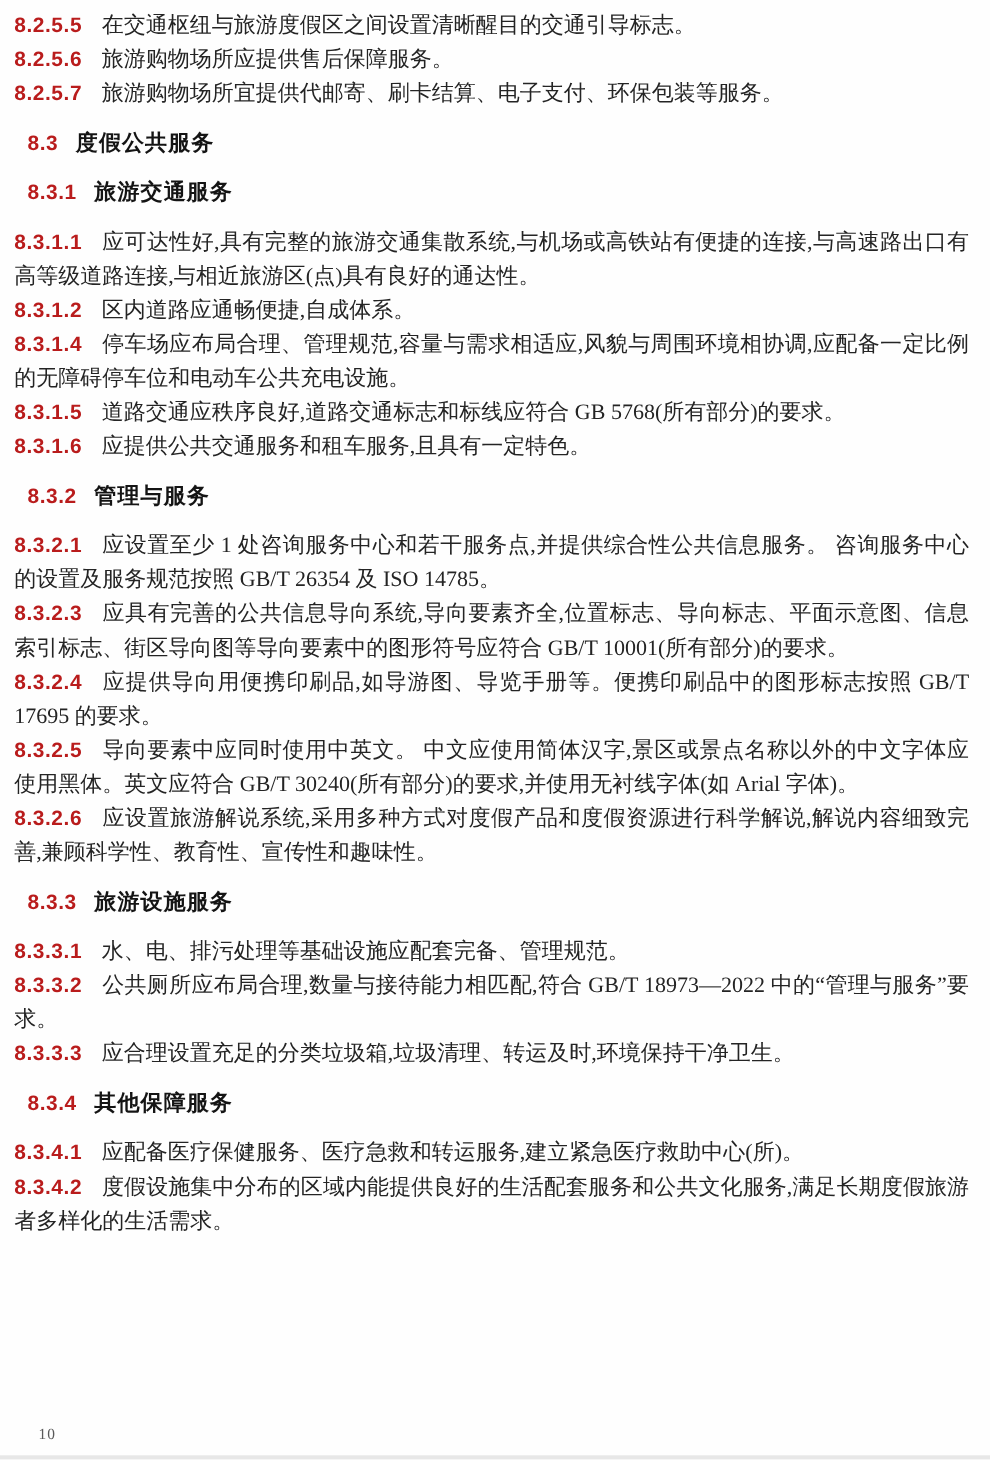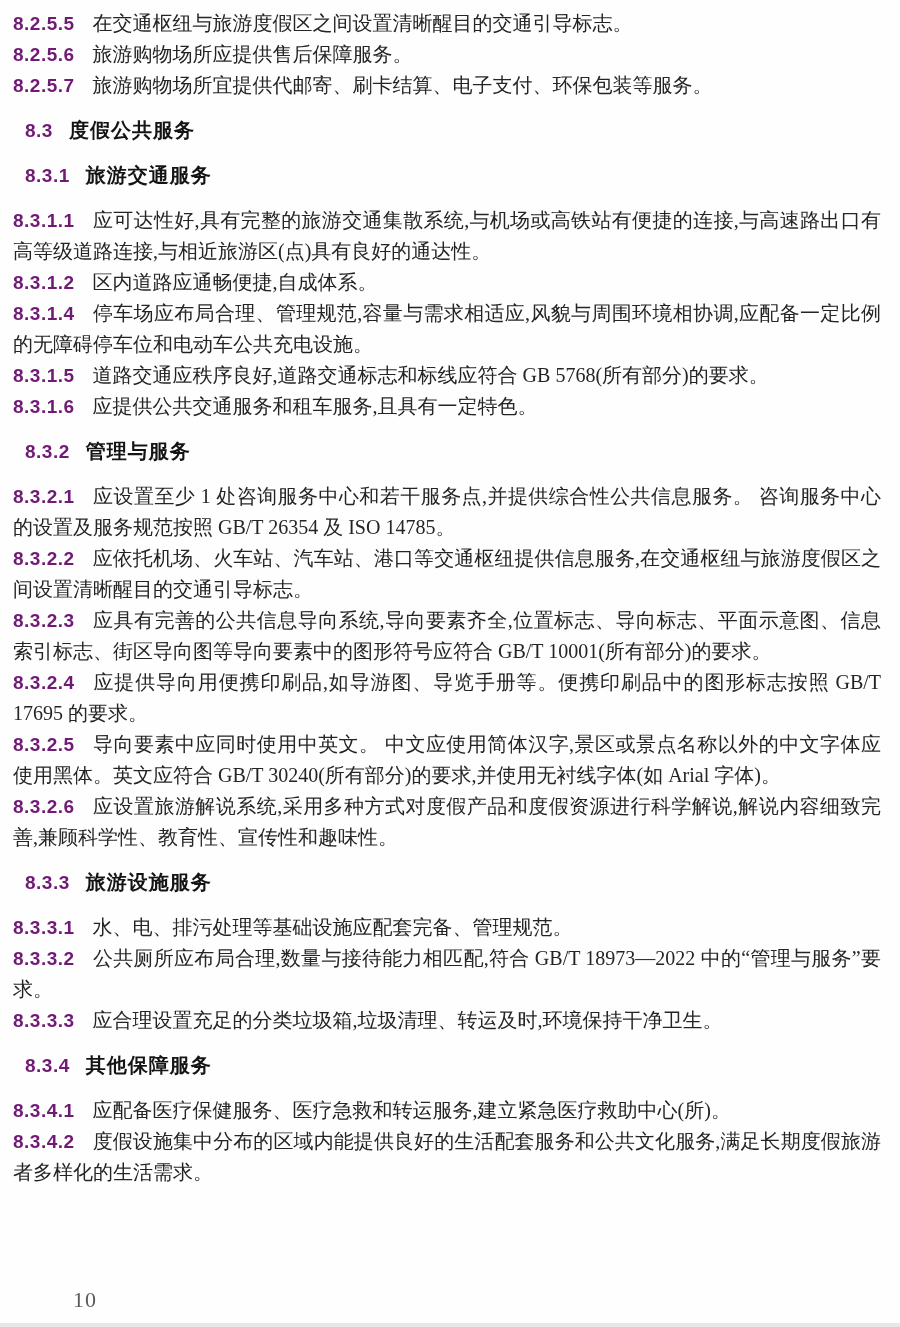--- a/index.html
+++ b/index.html
@@ -20,46 +20,45 @@
     text-align:justify;
     text-align-last:left;
     color:#242424;
   }
   .num{
     font-family:"Liberation Sans","DejaVu Sans",sans-serif;
     font-weight:700;
     font-size:19px;
     letter-spacing:0.5px;
     margin-right:18px;
-    color:#701a75;
+    color:#b91c1c;
     white-space:nowrap;
   }
   h2.heading{
     margin:14px 12px;
     font-size:20px;
     line-height:31px;
     font-weight:700;
     font-family:"Liberation Sans","DejaVu Sans",sans-serif;
     letter-spacing:1px;
     color:#141414;
   }
   h2.heading .num{
     margin-right:16px;
     letter-spacing:0.5px;
     font-size:19px;
   }
   .pagenum{
     position:absolute;
     left:35px;
     bottom:14px;
-    font-size:22px;
+    font-size:14px;
     font-family:"Liberation Serif","DejaVu Serif",serif;
     color:#5a5a5a;
     letter-spacing:1px;
-    margin-left:38px;
   }
   .bottom-strip{
     position:absolute;
     left:0;right:0;bottom:0;
     height:4px;
     background:#e7e7e7;
   }
 </style>
 </head>
 <body>
@@ -76,21 +75,20 @@
 
   <p class="clause"><span class="num">8.3.1.1</span><span>应可达性好,具有完整的旅游交通集散系统,与机场或高铁站有便捷的连接,与高速路出口有高等级道路连接,与相近旅游区(点)具有良好的通达性。</span></p>
   <p class="clause"><span class="num">8.3.1.2</span><span>区内道路应通畅便捷,自成体系。</span></p>
   <p class="clause"><span class="num">8.3.1.4</span><span>停车场应布局合理、管理规范,容量与需求相适应,风貌与周围环境相协调,应配备一定比例的无障碍停车位和电动车公共充电设施。</span></p>
   <p class="clause"><span class="num">8.3.1.5</span><span>道路交通应秩序良好,道路交通标志和标线应符合 GB 5768(所有部分)的要求。</span></p>
   <p class="clause"><span class="num">8.3.1.6</span><span>应提供公共交通服务和租车服务,且具有一定特色。</span></p>
 
   <h2 class="heading"><span class="num">8.3.2</span><span>管理与服务</span></h2>
 
   <p class="clause"><span class="num">8.3.2.1</span><span>应设置至少 1 处咨询服务中心和若干服务点,并提供综合性公共信息服务。 咨询服务中心的设置及服务规范按照 GB/T 26354 及 ISO 14785。</span></p>
-  <p class="clause"><span class="num">8.3.2.2</span><span>应依托机场、火车站、汽车站、港口等交通枢纽提供信息服务,在交通枢纽与旅游度假区之间设置清晰醒目的交通引导标志。</span></p>
   <p class="clause"><span class="num">8.3.2.3</span><span>应具有完善的公共信息导向系统,导向要素齐全,位置标志、导向标志、平面示意图、信息索引标志、街区导向图等导向要素中的图形符号应符合 GB/T 10001(所有部分)的要求。</span></p>
   <p class="clause"><span class="num">8.3.2.4</span><span>应提供导向用便携印刷品,如导游图、导览手册等。便携印刷品中的图形标志按照 GB/T 17695 的要求。</span></p>
   <p class="clause"><span class="num">8.3.2.5</span><span>导向要素中应同时使用中英文。 中文应使用简体汉字,景区或景点名称以外的中文字体应使用黑体。英文应符合 GB/T 30240(所有部分)的要求,并使用无衬线字体(如 Arial 字体)。</span></p>
   <p class="clause"><span class="num">8.3.2.6</span><span>应设置旅游解说系统,采用多种方式对度假产品和度假资源进行科学解说,解说内容细致完善,兼顾科学性、教育性、宣传性和趣味性。</span></p>
 
   <h2 class="heading"><span class="num">8.3.3</span><span>旅游设施服务</span></h2>
 
   <p class="clause"><span class="num">8.3.3.1</span><span>水、电、排污处理等基础设施应配套完备、管理规范。</span></p>
   <p class="clause"><span class="num">8.3.3.2</span><span>公共厕所应布局合理,数量与接待能力相匹配,符合 GB/T 18973—2022 中的“管理与服务”要求。</span></p>
   <p class="clause"><span class="num">8.3.3.3</span><span>应合理设置充足的分类垃圾箱,垃圾清理、转运及时,环境保持干净卫生。</span></p>

